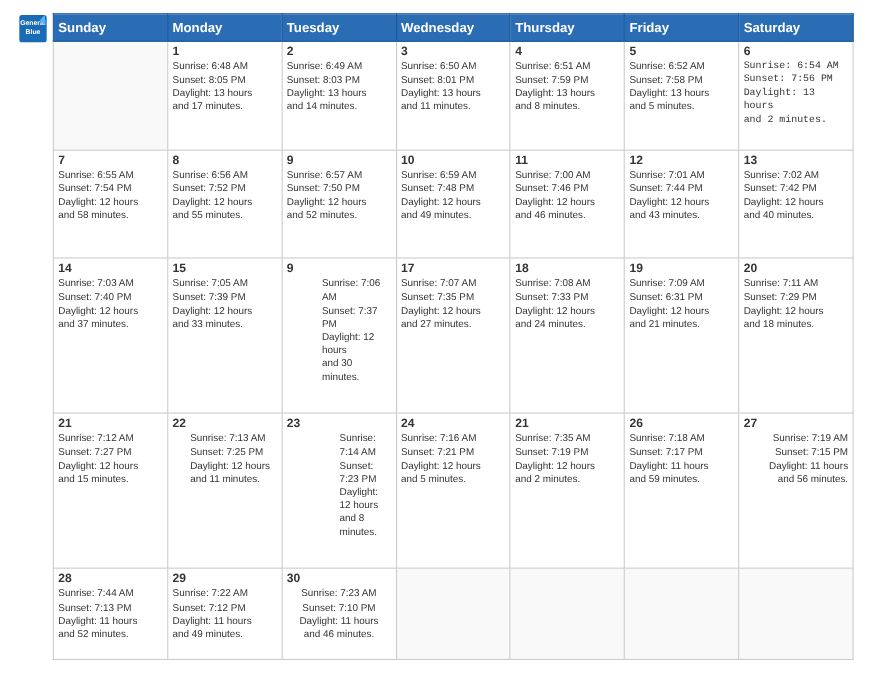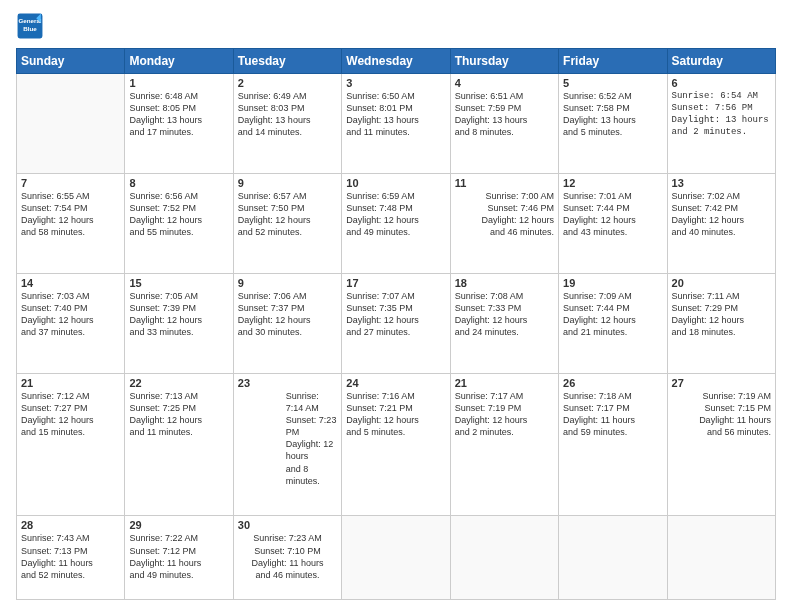--- a/index.html
+++ b/index.html
@@ -8,21 +8,20 @@
       height: 612px;
       font-family: Arial, sans-serif;
       background: #fff;
       overflow: hidden;
     }
     .page {
       width: 792px;
       height: 612px;
       padding: 12px 16px;
       display: flex;
-      flex-direction: column;
     }
     .header {
       display: flex;
       align-items: flex-start;
       justify-content: space-between;
       margin-bottom: 8px;
     }
     .logo {
       display: flex;
       align-items: center;
@@ -202,21 +201,21 @@
           </td>
           <td>
             <span class="day-num">10</span>
             <div class="day-info" style="white-space: pre-line;">Sunrise: 6:59 AM
 Sunset: 7:48 PM
 Daylight: 12 hours
 and 49 minutes.</div>
           </td>
           <td>
             <span class="day-num">11</span>
-            <div class="day-info" style="white-space: pre-line; text-align: right;">Sunrise: 7:00 AM
+            <div class="day-info" style="white-space: pre-line;">Sunrise: 7:00 AM
 Sunset: 7:46 PM
 Daylight: 12 hours
 and 46 minutes.</div>
           </td>
           <td>
             <span class="day-num">12</span>
             <div class="day-info" style="white-space: pre-line;">Sunrise: 7:01 AM
 Sunset: 7:44 PM
 Daylight: 12 hours
 and 43 minutes.</div>
@@ -239,21 +238,21 @@
           </td>
           <td>
             <span class="day-num">15</span>
             <div class="day-info" style="white-space: pre-line;">Sunrise: 7:05 AM
 Sunset: 7:39 PM
 Daylight: 12 hours
 and 33 minutes.</div>
           </td>
           <td>
             <span class="day-num">9</span>
-            <div class="day-info" style="white-space: pre-line;">Sunrise: 7:06 AM
+            <div class="day-info" style="white-space: pre-line; margin-left: 32px;">Sunrise: 7:06 AM
 Sunset: 7:37 PM
 Daylight: 12 hours
 and 30 minutes.</div>
           </td>
           <td>
             <span class="day-num">17</span>
             <div class="day-info" style="white-space: pre-line;">Sunrise: 7:07 AM
 Sunset: 7:35 PM
 Daylight: 12 hours
 and 27 minutes.</div>
@@ -261,21 +260,21 @@
           <td>
             <span class="day-num">18</span>
             <div class="day-info" style="white-space: pre-line;">Sunrise: 7:08 AM
 Sunset: 7:33 PM
 Daylight: 12 hours
 and 24 minutes.</div>
           </td>
           <td>
             <span class="day-num">19</span>
             <div class="day-info" style="white-space: pre-line;">Sunrise: 7:09 AM
-Sunset: 7:44 PM
+Sunset: 6:31 PM
 Daylight: 12 hours
 and 21 minutes.</div>
           </td>
           <td>
             <span class="day-num">20</span>
             <div class="day-info" style="white-space: pre-line;">Sunrise: 7:11 AM
 Sunset: 7:29 PM
 Daylight: 12 hours
 and 18 minutes.</div>
           </td>
@@ -283,42 +282,42 @@
         <tr>
           <td>
             <span class="day-num">21</span>
             <div class="day-info" style="white-space: pre-line;">Sunrise: 7:12 AM
 Sunset: 7:27 PM
 Daylight: 12 hours
 and 15 minutes.</div>
           </td>
           <td>
             <span class="day-num">22</span>
-            <div class="day-info" style="white-space: pre-line;">Sunrise: 7:13 AM
+            <div class="day-info" style="white-space: pre-line; margin-left: 16px;">Sunrise: 7:13 AM
 Sunset: 7:25 PM
 Daylight: 12 hours
 and 11 minutes.</div>
           </td>
           <td>
             <span class="day-num">23</span>
             <div class="day-info" style="white-space: pre-line; margin-left: 48px;">Sunrise: 7:14 AM
 Sunset: 7:23 PM
 Daylight: 12 hours
 and 8 minutes.</div>
           </td>
           <td>
             <span class="day-num">24</span>
             <div class="day-info" style="white-space: pre-line;">Sunrise: 7:16 AM
 Sunset: 7:21 PM
 Daylight: 12 hours
 and 5 minutes.</div>
           </td>
           <td>
             <span class="day-num">21</span>
-            <div class="day-info" style="white-space: pre-line;">Sunrise: 7:17 AM
+            <div class="day-info" style="white-space: pre-line;">Sunrise: 7:35 AM
 Sunset: 7:19 PM
 Daylight: 12 hours
 and 2 minutes.</div>
           </td>
           <td>
             <span class="day-num">26</span>
             <div class="day-info" style="white-space: pre-line;">Sunrise: 7:18 AM
 Sunset: 7:17 PM
 Daylight: 11 hours
 and 59 minutes.</div>
@@ -327,21 +326,21 @@
             <span class="day-num">27</span>
             <div class="day-info" style="white-space: pre-line; text-align: right;">Sunrise: 7:19 AM
 Sunset: 7:15 PM
 Daylight: 11 hours
 and 56 minutes.</div>
           </td>
         </tr>
         <tr class="row-last">
           <td>
             <span class="day-num">28</span>
-            <div class="day-info" style="white-space: pre-line;">Sunrise: 7:43 AM
+            <div class="day-info" style="white-space: pre-line;">Sunrise: 7:44 AM
 Sunset: 7:13 PM
 Daylight: 11 hours
 and 52 minutes.</div>
           </td>
           <td>
             <span class="day-num">29</span>
             <div class="day-info" style="white-space: pre-line;">Sunrise: 7:22 AM
 Sunset: 7:12 PM
 Daylight: 11 hours
 and 49 minutes.</div>

